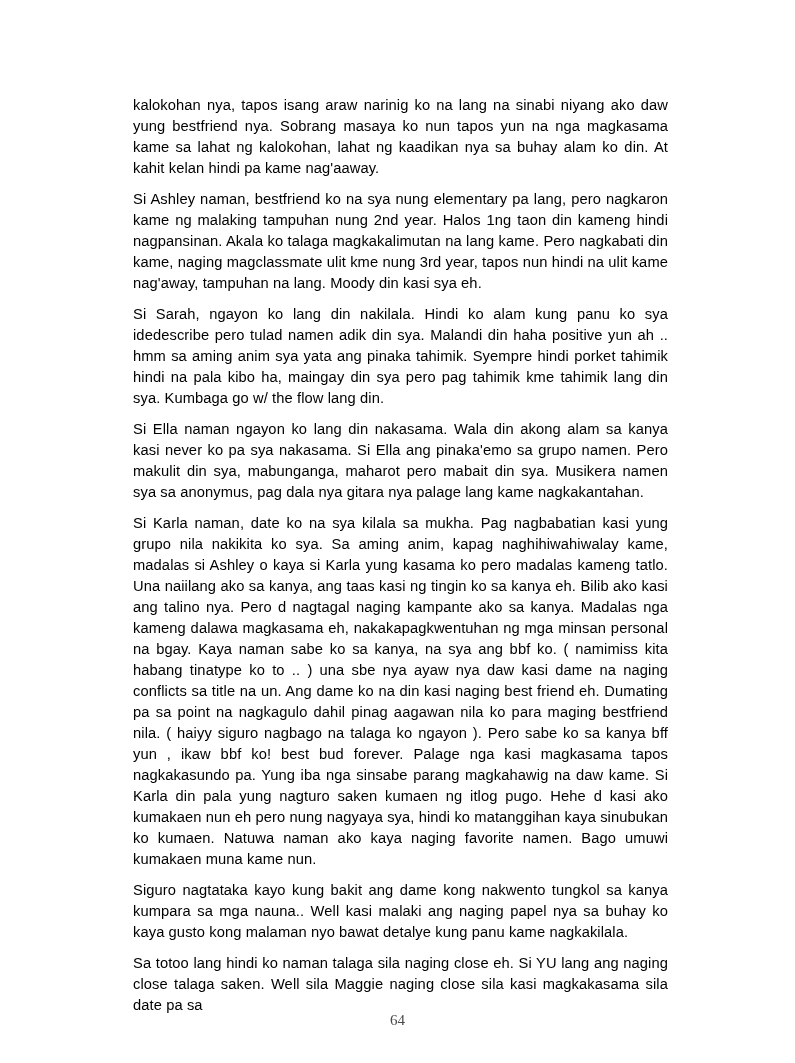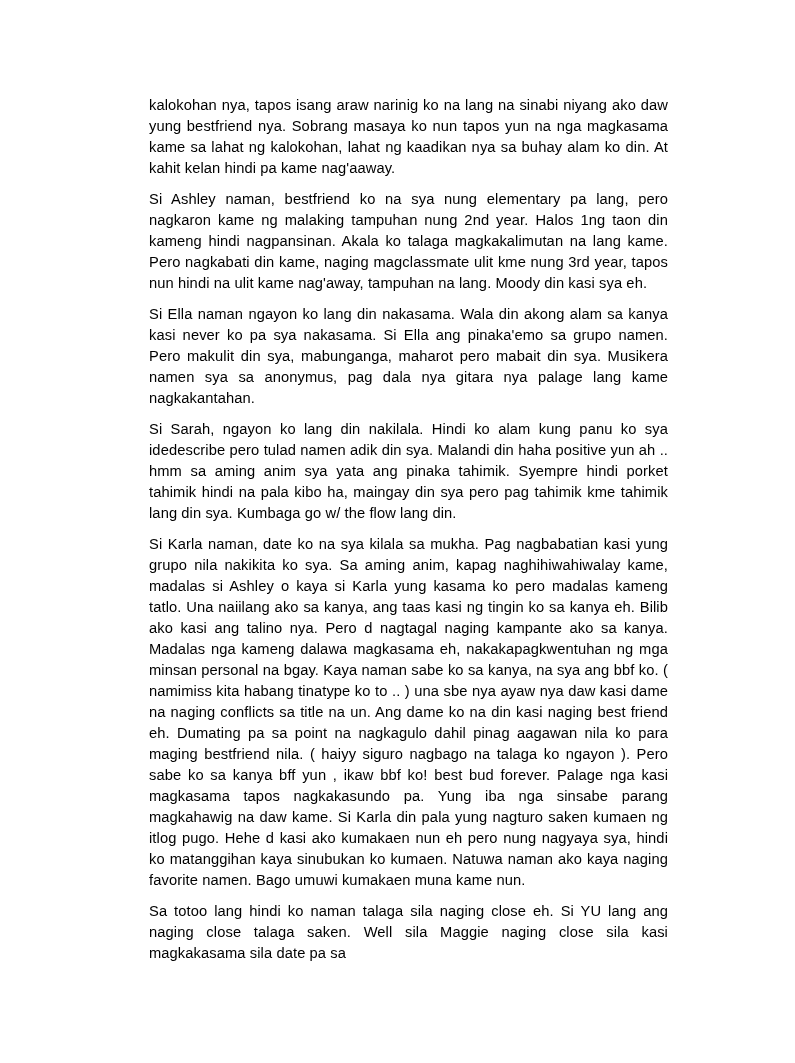--- a/index.html
+++ b/index.html
@@ -21,21 +21,21 @@
     top: 95px;
     width: 535px;
     color: #000000;
     font-size: 14.7px;
     line-height: 21px;
     text-align: justify;
     text-justify: inter-word;
     letter-spacing: 0.1px;
   }
   .text-block p {
-    margin: 0 0 10px 16px;
+    margin: 0 0 10px 0;
   }
   .text-block p:last-child {
     margin-bottom: 0;
   }
   .page-footer {
     position: absolute;
     left: 0;
     top: 1012px;
     width: 100%;
     text-align: center;
@@ -45,20 +45,22 @@
   }
 </style>
 </head>
 <body>
 
 <div class="page">
 
   <div class="text-block">
     <p>kalokohan nya, tapos isang araw narinig ko na lang na sinabi niyang ako daw yung bestfriend nya. Sobrang masaya ko nun tapos yun na nga magkasama kame sa lahat ng kalokohan, lahat ng kaadikan nya sa buhay alam ko din. At kahit kelan hindi pa kame nag'aaway.</p>
     <p>Si Ashley naman, bestfriend ko na sya nung elementary pa lang, pero nagkaron kame ng malaking tampuhan nung 2nd year. Halos 1ng taon din kameng hindi nagpansinan. Akala ko talaga magkakalimutan na lang kame. Pero nagkabati din kame, naging magclassmate ulit kme nung 3rd year, tapos nun hindi na ulit kame nag'away, tampuhan na lang. Moody din kasi sya eh.</p>
+    <p>Si Sarah, ngayon ko lang din nakilala. Hindi ko alam kung panu ko sya idedescribe pero tulad namen adik din sya. Malandi din haha positive yun ah .. hmm sa aming anim sya yata ang pinaka tahimik. Syempre hindi porket tahimik hindi na pala kibo ha, maingay din sya pero pag tahimik kme tahimik lang din sya. Kumbaga go w/ the flow lang din.</p>
     <p>Si Ella naman ngayon ko lang din nakasama. Wala din akong alam sa kanya kasi never ko pa sya nakasama. Si Ella ang pinaka'emo sa grupo namen. Pero makulit din sya, mabunganga, maharot pero mabait din sya. Musikera namen sya sa anonymus, pag dala nya gitara nya palage lang kame nagkakantahan.</p>
-    <p>Si Sarah, ngayon ko lang din nakilala. Hindi ko alam kung panu ko sya idedescribe pero tulad namen adik din sya. Malandi din haha positive yun ah .. hmm sa aming anim sya yata ang pinaka tahimik. Syempre hindi porket tahimik hindi na pala kibo ha, maingay din sya pero pag tahimik kme tahimik lang din sya. Kumbaga go w/ the flow lang din.</p>
     <p>Si Karla naman, date ko na sya kilala sa mukha. Pag nagbabatian kasi yung grupo nila nakikita ko sya. Sa aming anim, kapag naghihiwahiwalay kame, madalas si Ashley o kaya si Karla yung kasama ko pero madalas kameng tatlo. Una naiilang ako sa kanya, ang taas kasi ng tingin ko sa kanya eh. Bilib ako kasi ang talino nya. Pero d nagtagal naging kampante ako sa kanya. Madalas nga kameng dalawa magkasama eh, nakakapagkwentuhan ng mga minsan personal na bgay. Kaya naman sabe ko sa kanya, na sya ang bbf ko. ( namimiss kita habang tinatype ko to .. ) una sbe nya ayaw nya daw kasi dame na naging conflicts sa title na un. Ang dame ko na din kasi naging best friend eh. Dumating pa sa point na nagkagulo dahil pinag aagawan nila ko para maging bestfriend nila. ( haiyy siguro nagbago na talaga ko ngayon ). Pero sabe ko sa kanya bff yun , ikaw bbf ko! best bud forever. Palage nga kasi magkasama tapos nagkakasundo pa. Yung iba nga sinsabe parang magkahawig na daw kame. Si Karla din pala yung nagturo saken kumaen ng itlog pugo. Hehe d kasi ako kumakaen nun eh pero nung nagyaya sya, hindi ko matanggihan kaya sinubukan ko kumaen. Natuwa naman ako kaya naging favorite namen. Bago umuwi kumakaen muna kame nun.</p>
+    <p>Siguro nagtataka kayo kung bakit ang dame kong nakwento tungkol sa kanya kumpara sa mga nauna.. Well kasi malaki ang naging papel nya sa buhay ko kaya gusto kong malaman nyo bawat detalye kung panu kame nagkakilala.</p>
     <p>Sa totoo lang hindi ko naman talaga sila naging close eh. Si YU lang ang naging close talaga saken. Well sila Maggie naging close sila kasi magkakasama sila date pa sa</p>
   </div>
 
+  <div class="page-footer">64</div>
 
 </div>
 
 </body></html>

